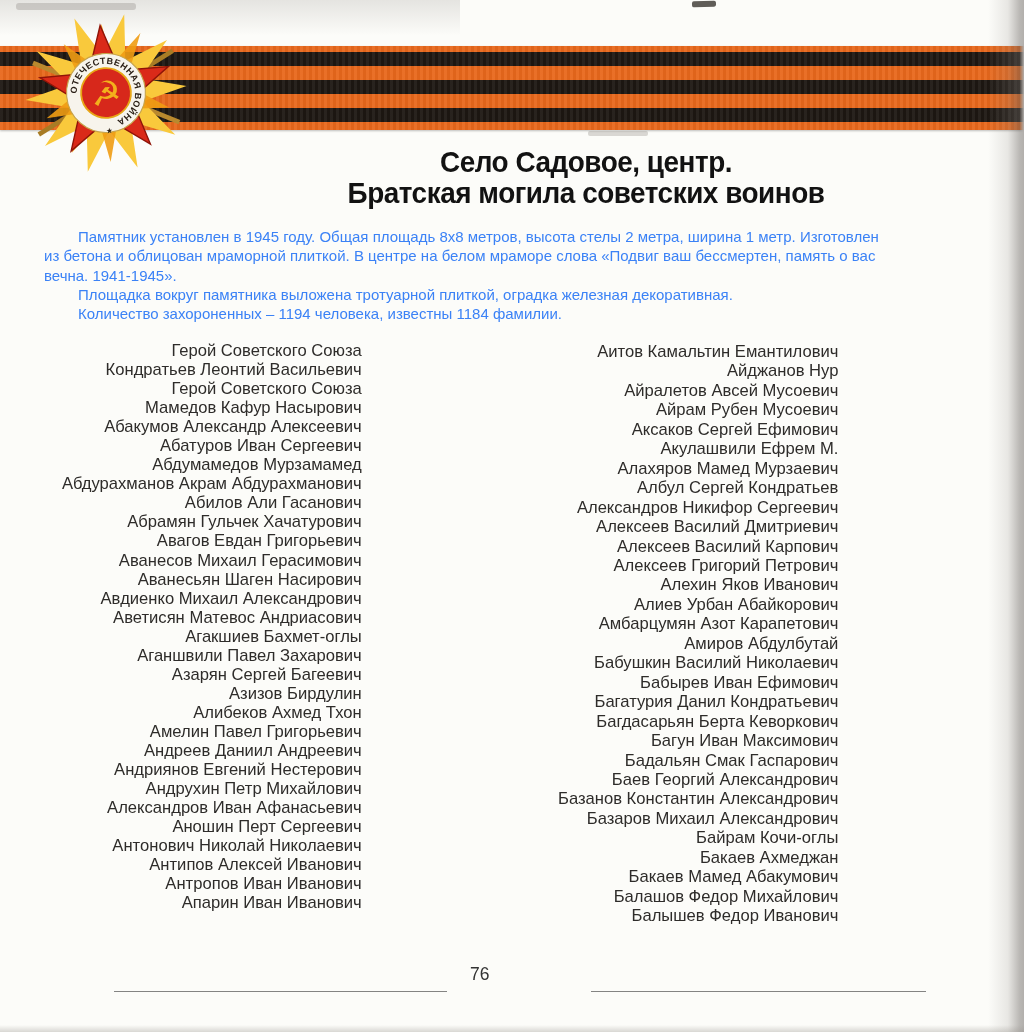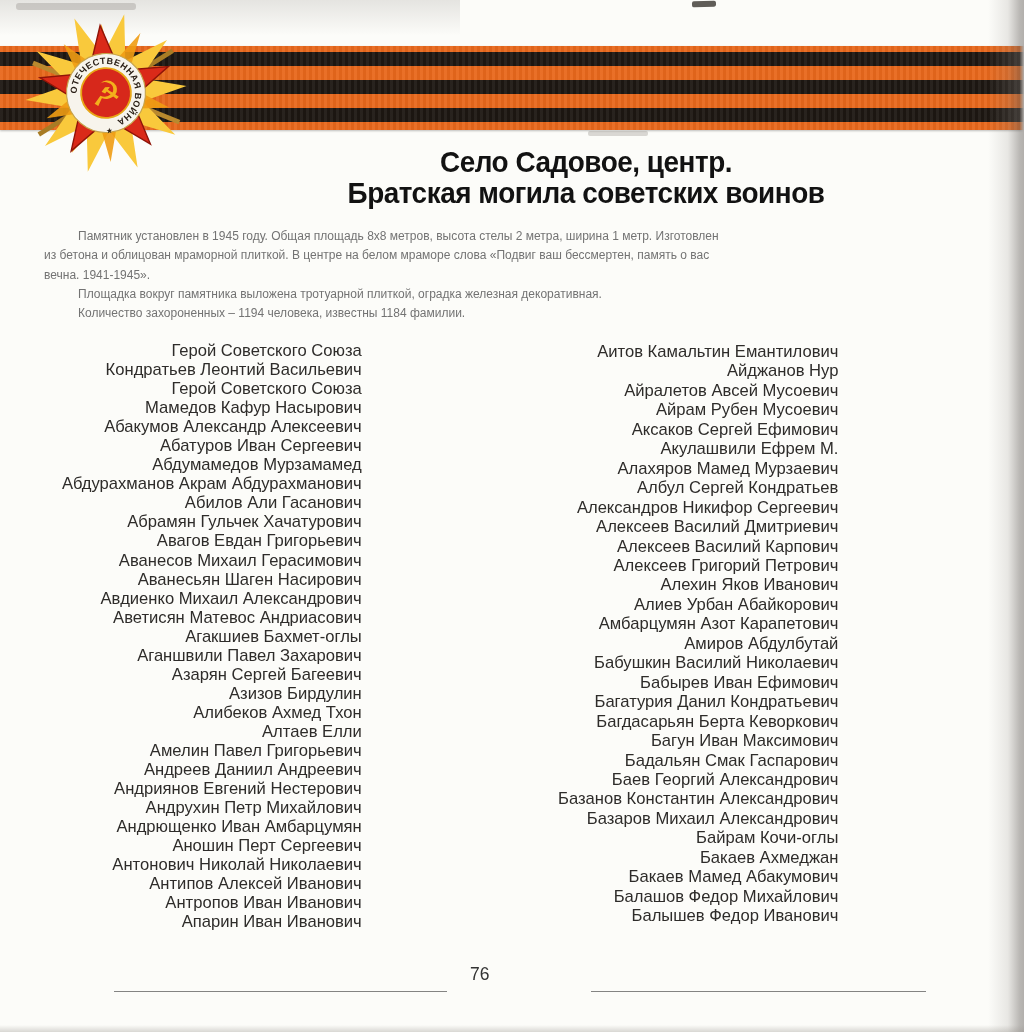--- a/index.html
+++ b/index.html
@@ -23,22 +23,22 @@
   
   .medal{position:absolute;left:6px;top:-1px;width:200px;height:188px;transform:rotate(-5deg);}
   .ring-text{font-family:"Liberation Sans",sans-serif;font-weight:bold;font-size:9.6px;letter-spacing:.6px;fill:#2b2017;}
 
   
   .title{position:absolute;left:148px;right:0;top:146px;text-align:center;color:#121212;
     font-weight:bold;font-size:30px;line-height:31px;letter-spacing:-.5px;}
   .title .tline{transform:scaleX(.93);transform-origin:50% 50%;}
 
   
-  .intro{position:absolute;left:44px;top:227px;width:952px;font-size:12px;line-height:19.3px;
-    color:#737373;white-space:nowrap;}
+  .intro{position:absolute;left:44px;top:227px;width:952px;font-size:15px;line-height:19.3px;
+    color:#3b82f6;white-space:nowrap;}
   .intro .indent{padding-left:34px;}
 
   
   .names{position:absolute;font-size:16.6px;color:#2e2c2a;white-space:nowrap;text-align:right;}
   .col-left{left:62px;top:341px;line-height:19.05px;}
   .col-right{left:558px;top:342px;line-height:19.45px;}
 
   
   .pageno{position:absolute;left:470px;top:964px;width:100px;text-align:left;
     font-size:17.5px;color:#333;}
@@ -123,26 +123,25 @@
       <div>Авагов Евдан Григорьевич</div>
       <div>Аванесов Михаил Герасимович</div>
       <div>Аванесьян Шаген Насирович</div>
       <div>Авдиенко Михаил Александрович</div>
       <div>Аветисян Матевос Андриасович</div>
       <div>Агакшиев Бахмет-оглы</div>
       <div>Аганшвили Павел Захарович</div>
       <div>Азарян Сергей Багеевич</div>
       <div>Азизов Бирдулин</div>
       <div>Алибеков Ахмед Тхон</div>
-      <div>Алтаев Елли</div>
       <div>Амелин Павел Григорьевич</div>
       <div>Андреев Даниил Андреевич</div>
       <div>Андриянов Евгений Нестерович</div>
       <div>Андрухин Петр Михайлович</div>
-      <div>Андрющенко Иван Амбарцумян</div>
+      <div>Александров Иван Афанасьевич</div>
       <div>Аношин Перт Сергеевич</div>
       <div>Антонович Николай Николаевич</div>
       <div>Антипов Алексей Иванович</div>
       <div>Антропов Иван Иванович</div>
       <div>Апарин Иван Иванович</div>
     </div>
 
   <div class="names col-right">
       <div>Аитов Камальтин Емантилович</div>
       <div>Айджанов Нур</div>

